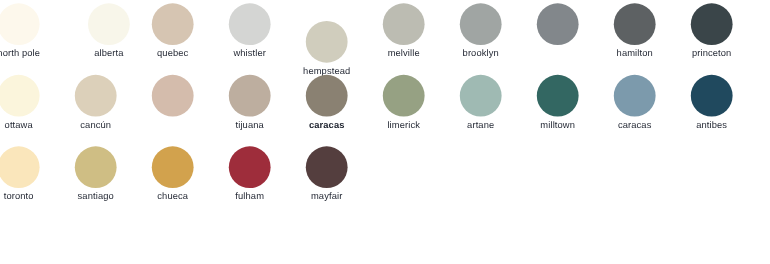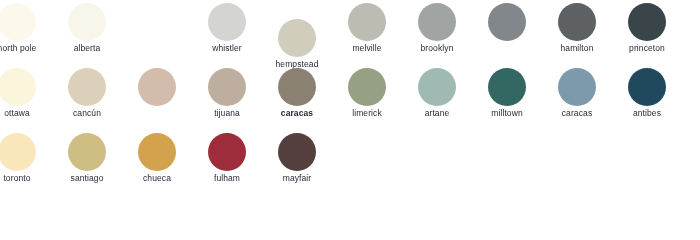--- a/index.html
+++ b/index.html
@@ -57,23 +57,27 @@
 </style>
 </head>
 <body style="background: rgb(255, 255, 255);">
 
 <div id="palette-root">
   <div class="swatch-row">
       <div class="swatch-cell" style="left: -18px;">
         <div class="swatch-dot" style="background: rgb(253, 248, 236);"></div>
         <div class="swatch-label" style="color: rgb(31, 36, 48);">north pole</div>
       </div>
-      <div class="swatch-cell" style="left: 52px;">
+      <div class="swatch-cell" style="left: 64px;">
         <div class="swatch-dot" style="background: rgb(248, 246, 234);"></div>
         <div class="swatch-label" style="color: rgb(31, 36, 48);">alberta</div>
+      </div>
+      <div class="swatch-cell" style="left: 122px;">
+        <div class="swatch-dot" style="background: rgb(214, 197, 178);"></div>
+        <div class="swatch-label" style="color: rgb(31, 36, 48);">quebec</div>
       </div>
       <div class="swatch-cell" style="left: 192px;">
         <div class="swatch-dot" style="background: rgb(212, 213, 211);"></div>
         <div class="swatch-label" style="color: rgb(31, 36, 48);">whistler</div>
       </div>
       <div class="swatch-cell" style="left: 262px; margin-top: 16px;">
         <div class="swatch-dot" style="background: rgb(208, 205, 189);"></div>
         <div class="swatch-label" style="color: rgb(31, 36, 48);">hempstead</div>
       </div>
       <div class="swatch-cell" style="left: 332px;">

